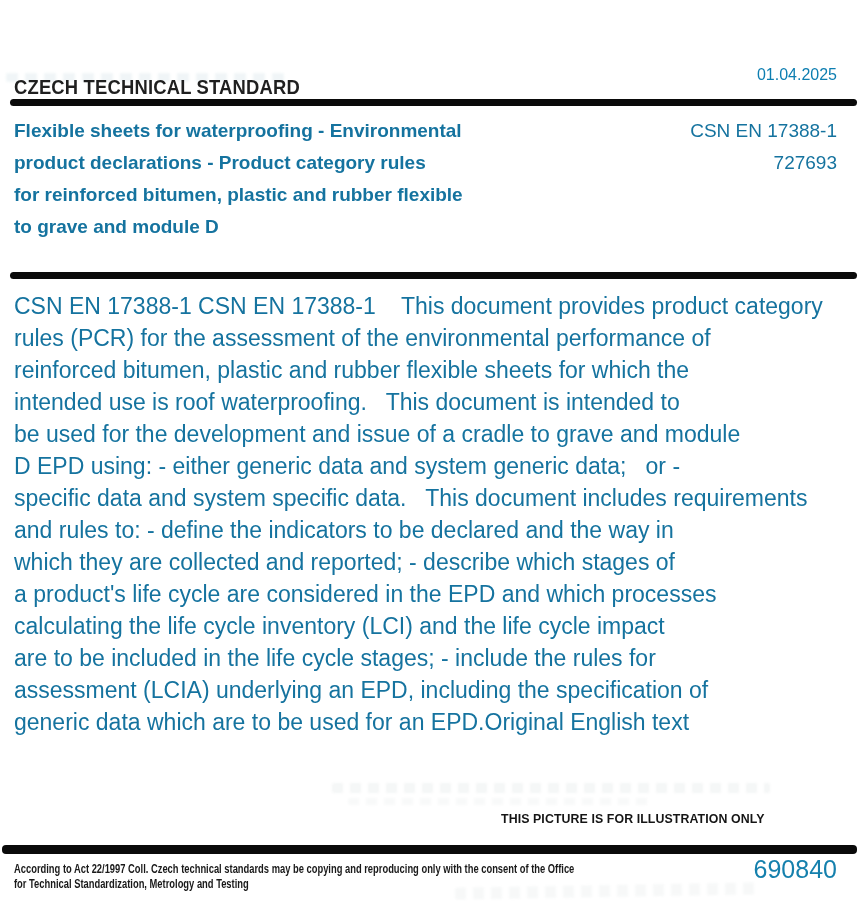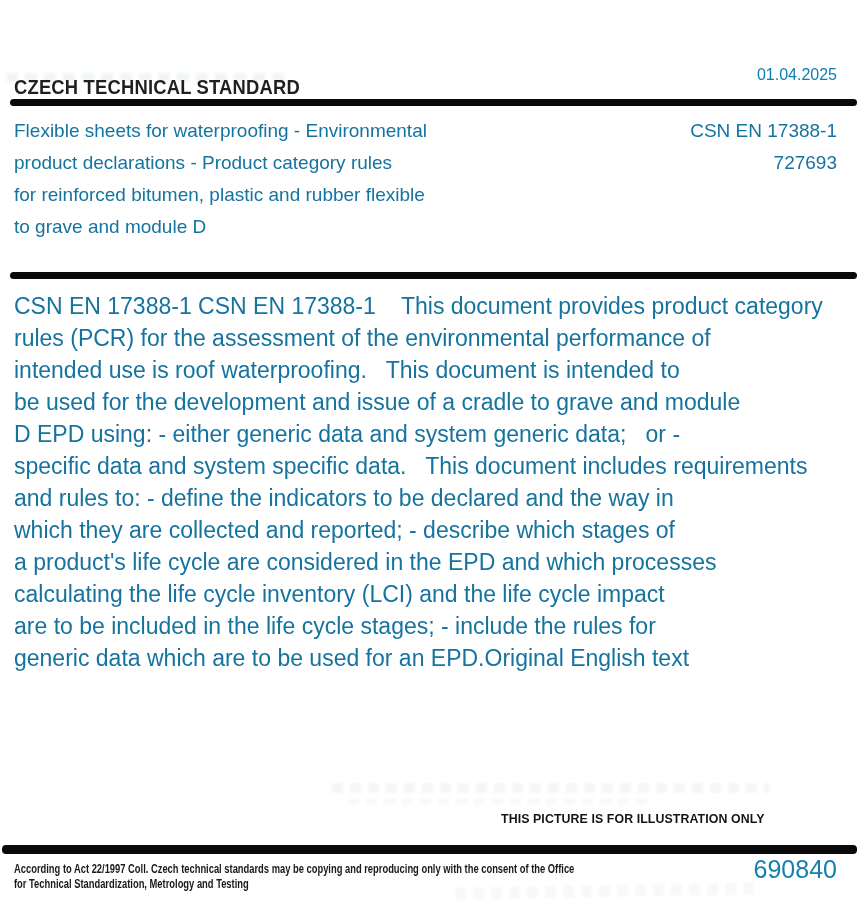--- a/index.html
+++ b/index.html
@@ -29,21 +29,21 @@
   }
   .rule{
     position:absolute;background:#0a0a0a;border-radius:4px;
   }
   .rule-1{left:10px;width:847px;top:99px;height:7px;}
   .rule-2{left:10px;width:847px;top:272px;height:7px;}
   .rule-3{left:2px;width:855px;top:845px;height:9px;}
   
   .title-lines{
     position:absolute;left:14px;top:115px;
-    font-size:19px;line-height:32px;color:var(--teal);
+    font-size:19px;line-height:32px;color:var(--teal);font-weight:bold;
   }
   .title-line{white-space:pre;}
   .code-block{
     position:absolute;right:28px;top:115px;text-align:right;
     font-size:19px;line-height:32px;color:var(--teal);
   }
   .code-line{white-space:pre;}
   
   .abstract{
     position:absolute;left:14px;top:290px;
@@ -101,29 +101,31 @@
   </div>
   <div class="code-block">
     <div class="code-line">CSN EN 17388-1</div>
     <div class="code-line">727693</div>
   </div>
   <div class="rule rule-2"></div>
 
   <div class="abstract">
     <div class="abstract-line">CSN EN 17388-1 CSN EN 17388-1    This document provides product category</div>
     <div class="abstract-line">rules (PCR) for the assessment of the environmental performance of</div>
+    <div class="abstract-line">reinforced bitumen, plastic and rubber flexible sheets for which the</div>
     <div class="abstract-line">intended use is roof waterproofing.   This document is intended to</div>
     <div class="abstract-line">be used for the development and issue of a cradle to grave and module</div>
     <div class="abstract-line">D EPD using: - either generic data and system generic data;   or -</div>
     <div class="abstract-line">specific data and system specific data.   This document includes requirements</div>
     <div class="abstract-line">and rules to: - define the indicators to be declared and the way in</div>
     <div class="abstract-line">which they are collected and reported; - describe which stages of</div>
     <div class="abstract-line">a product's life cycle are considered in the EPD and which processes</div>
     <div class="abstract-line">calculating the life cycle inventory (LCI) and the life cycle impact</div>
     <div class="abstract-line">are to be included in the life cycle stages; - include the rules for</div>
+    <div class="abstract-line">assessment (LCIA) underlying an EPD, including the specification of</div>
     <div class="abstract-line">generic data which are to be used for an EPD.Original English text</div>
   </div>
 
   <div class="wm wm-mid-1"></div>
   <div class="wm wm-mid-2"></div>
 
   <div class="notice">THIS PICTURE IS FOR ILLUSTRATION ONLY</div>
 
   <div class="rule rule-3"></div>
   <div class="legal">

